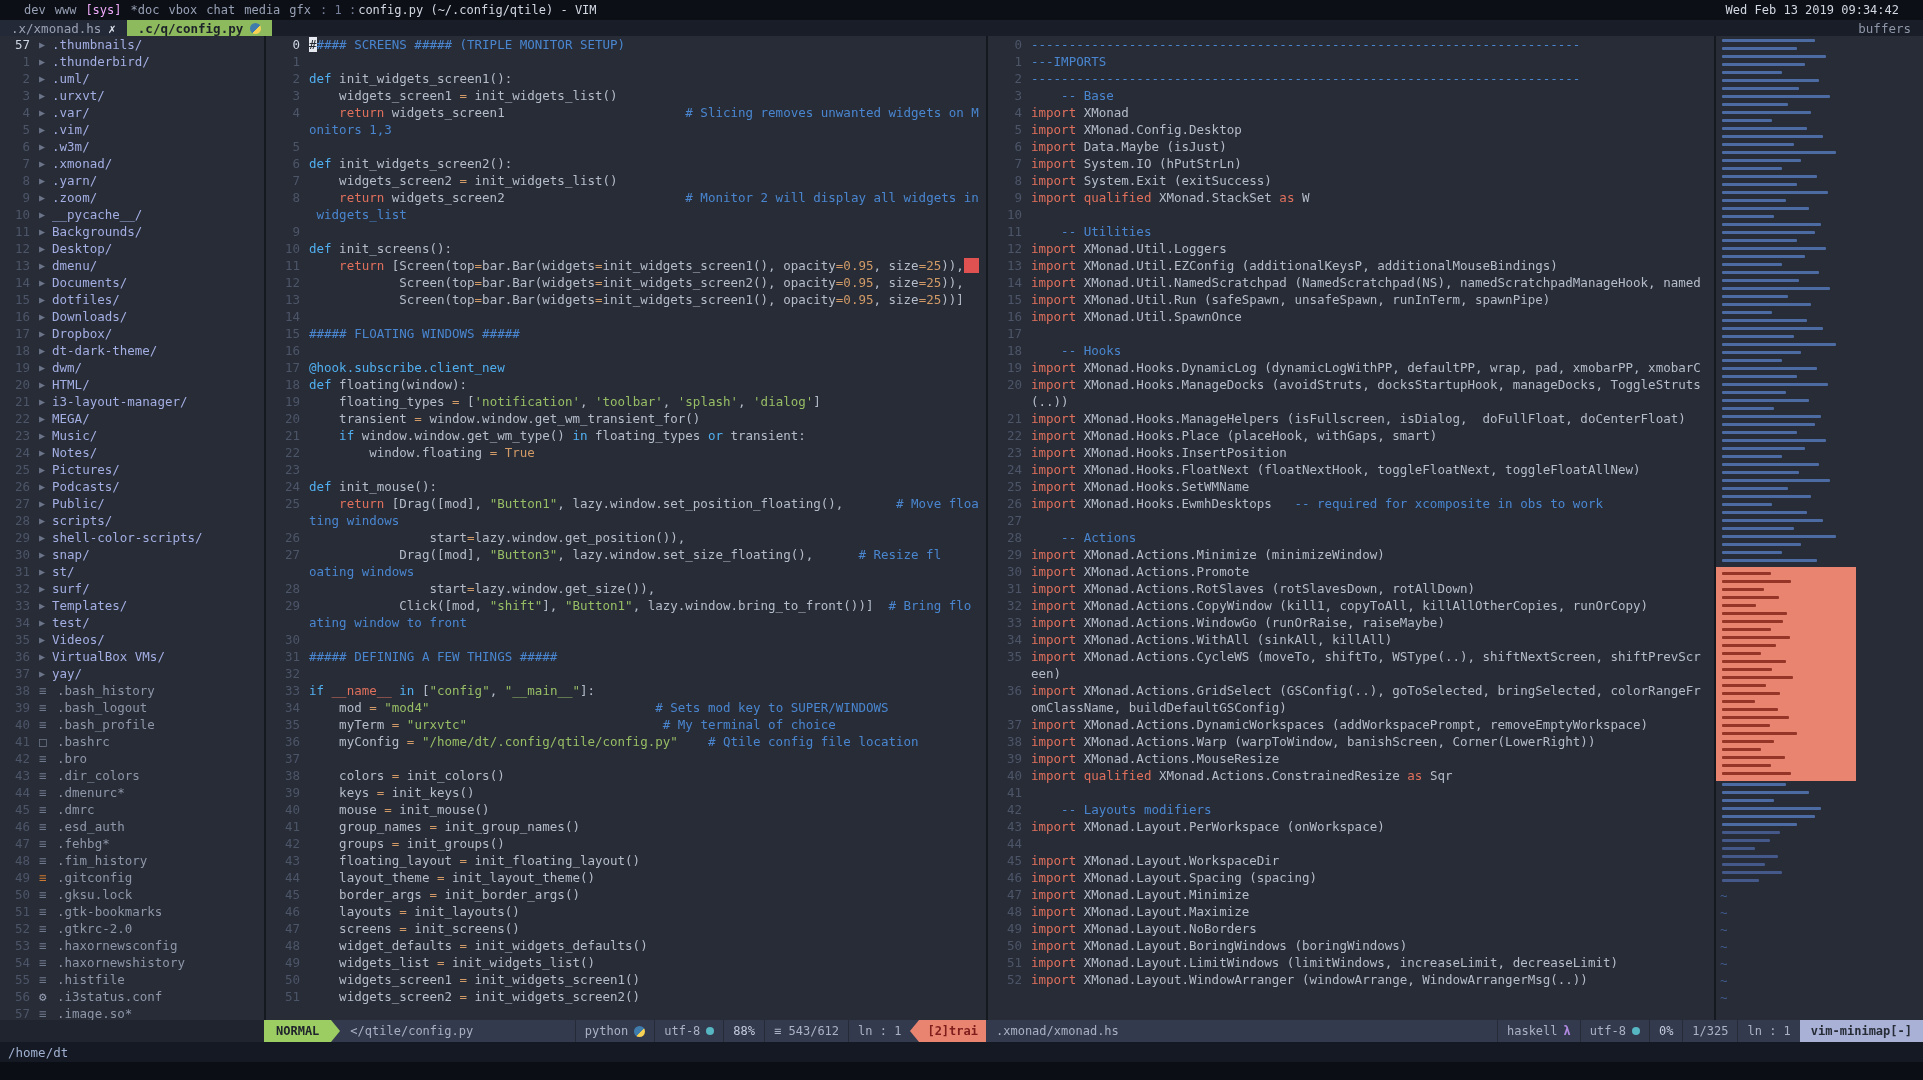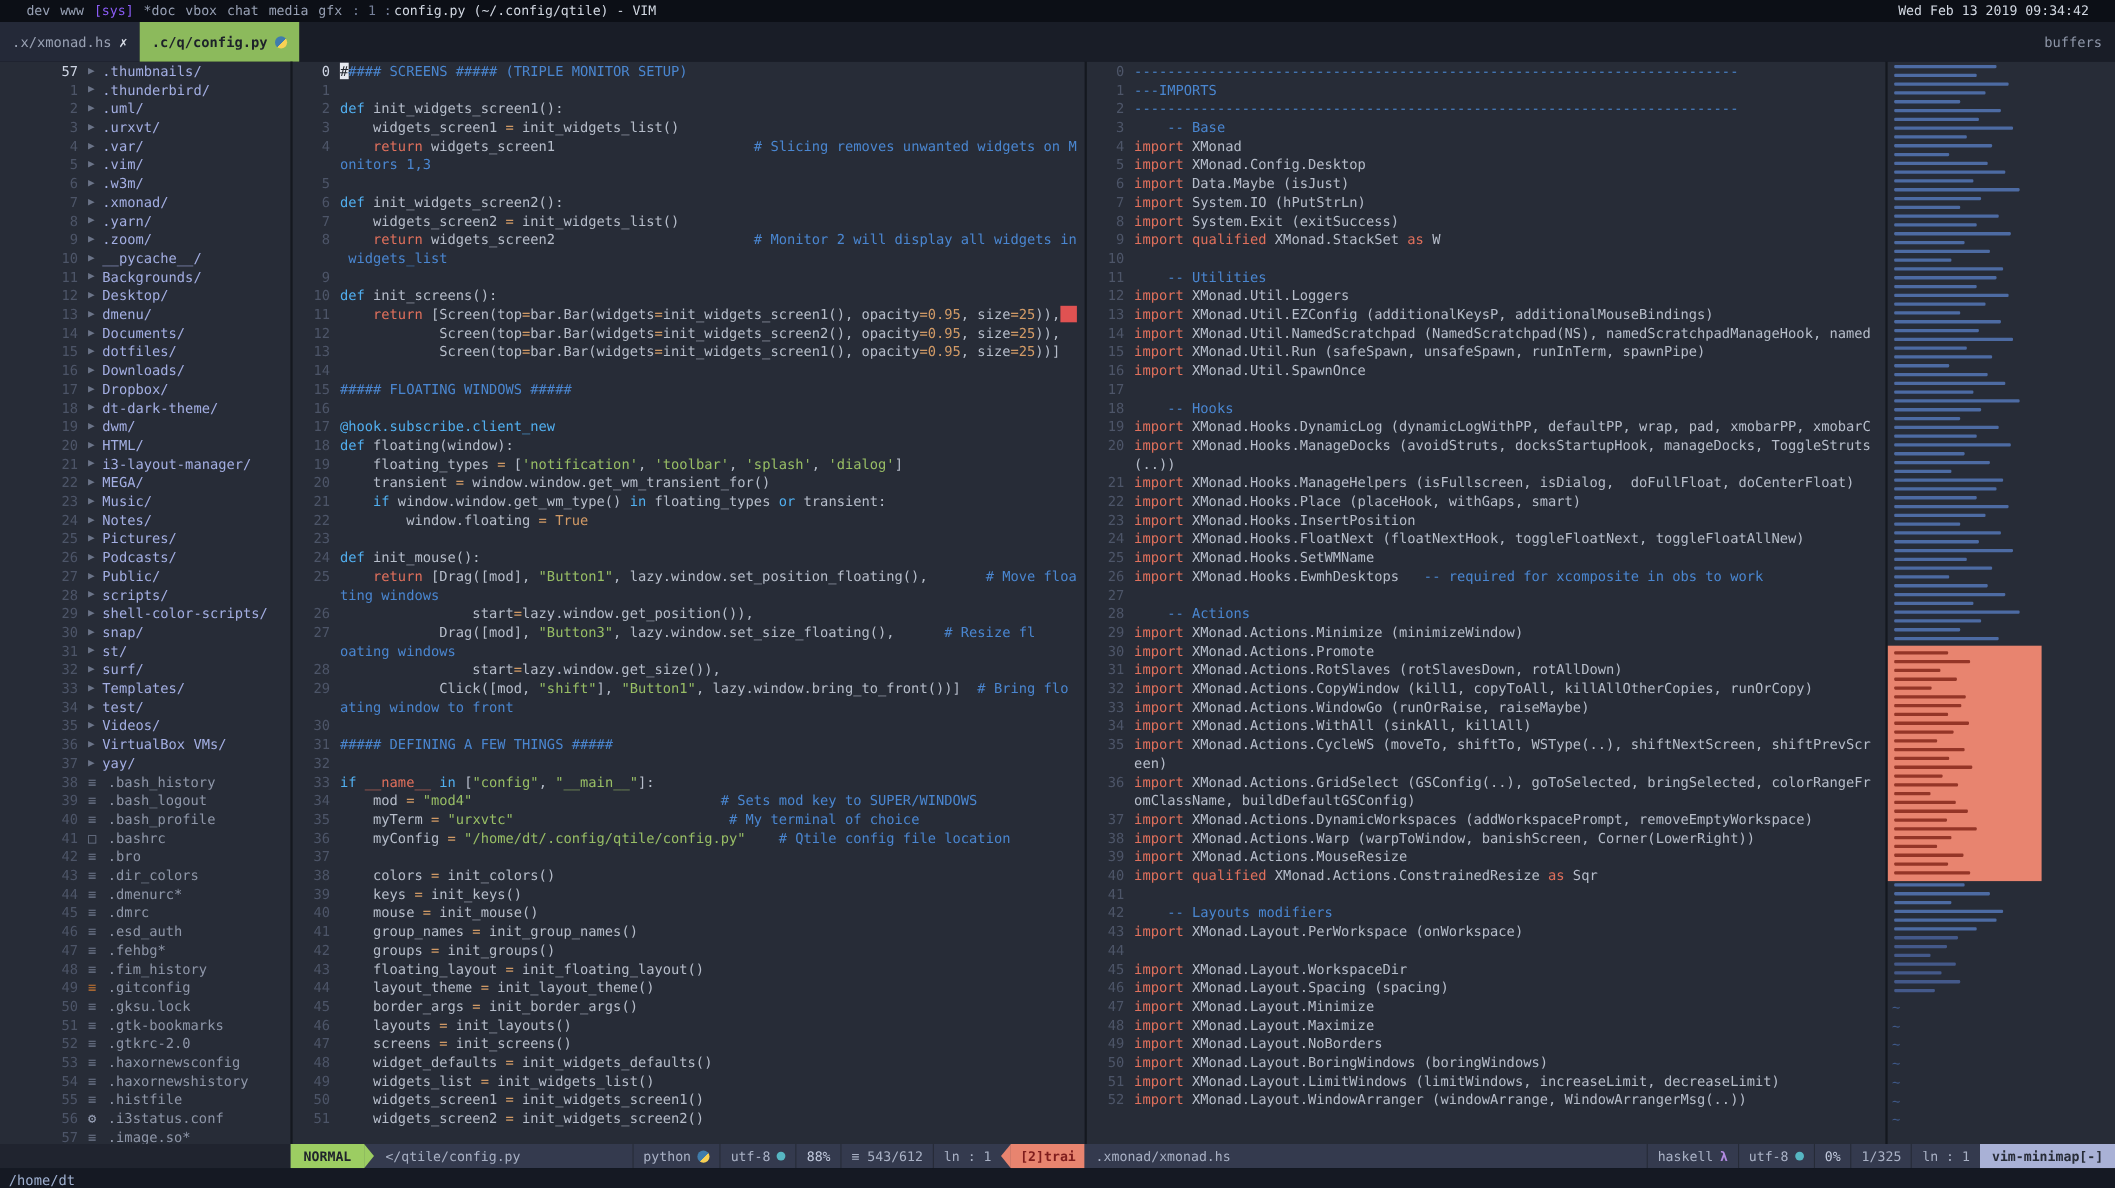--- a/index.html
+++ b/index.html
@@ -1,38 +1,38 @@
 <!DOCTYPE html>
 <html><head>
 <meta charset="utf-8">
 <style>
   html,body{margin:0;padding:0;background:#0b0e14;}
   body{width:1923px;height:1080px;overflow:hidden;font-family:"DejaVu Sans Mono","Liberation Mono",monospace;}
   .topbar{height:20px;background:#0c0f16;display:flex;align-items:center;padding:0 24px;font-size:12px;color:#97a0b4;}
   .topbar .tag{margin-right:9px;}
-  .topbar .tag.cur{color:#8b5cf6;}
+  .topbar .tag.cur{color:#f0abfc;}
   .topbar .mid{color:#76809a;}
   .topbar .title{color:#d2d8e2;margin-left:2px;}
   .topbar .clock{margin-left:auto;color:#d2d8e2;}
-  .tabline{height:36px;background:#191d27;display:flex;align-items:stretch;font-size:12.5px;color:#99a1b3;}
+  .tabline{height:16px;background:#191d27;display:flex;align-items:stretch;font-size:12.5px;color:#99a1b3;}
   .tab{display:flex;align-items:center;padding:0 11px;gap:7px;background:#242938;}
   .tab.active{background:#8cba5c;color:#1d2129;font-weight:bold;}
   .close-icon{color:#dde2ec;font-weight:bold;}
   .python-icon{width:11px;height:11px;border-radius:50%;background:linear-gradient(135deg,#3f7cac 55%,#f7d154 55%);display:inline-block;}
   .tabline-right{margin-left:auto;align-self:center;padding:0 12px;color:#8e96a8;}
   .main{display:flex;height:984px;background:#272c37;}
   .pane{overflow:hidden;}
   .pane + .pane{border-left:2px solid #14181f;}
   .tree{width:264px;}
   .pane-config{width:720px;}
   .pane-xmonad{width:726px;}
   .minimap-pane{flex:1;padding-top:3px;position:relative;}
   .row{height:17px;line-height:17px;display:flex;white-space:pre;font-size:12.5px;}
   .gut{width:34px;padding-right:9px;text-align:right;color:#4d5568;flex:none;}
-  .tree .gut{width:30px;padding-left:41px;}
+  .tree .gut{width:30px;}
   .gut.cur{color:#cdd4e2;}
   .code{color:#b6bdca;}
   .tc{color:#4a86d0;} .tk{color:#51afef;} .tr{color:#e0705c;} .ts{color:#98be65;}
   .tn{color:#d19a66;} .td{color:#b6bdca;}
   .tu{background:#e6e9f0;color:#23272f;}
   .tx{background:#e05252;}
   .arrow{color:#6b7488;margin-right:7px;font-size:10px;line-height:17px;}
   .dirname{color:#a3aee2;}
   .fname{color:#8e96a8;}
   .ficon{color:#707a8e;margin-right:7px;width:11px;display:inline-block;}

